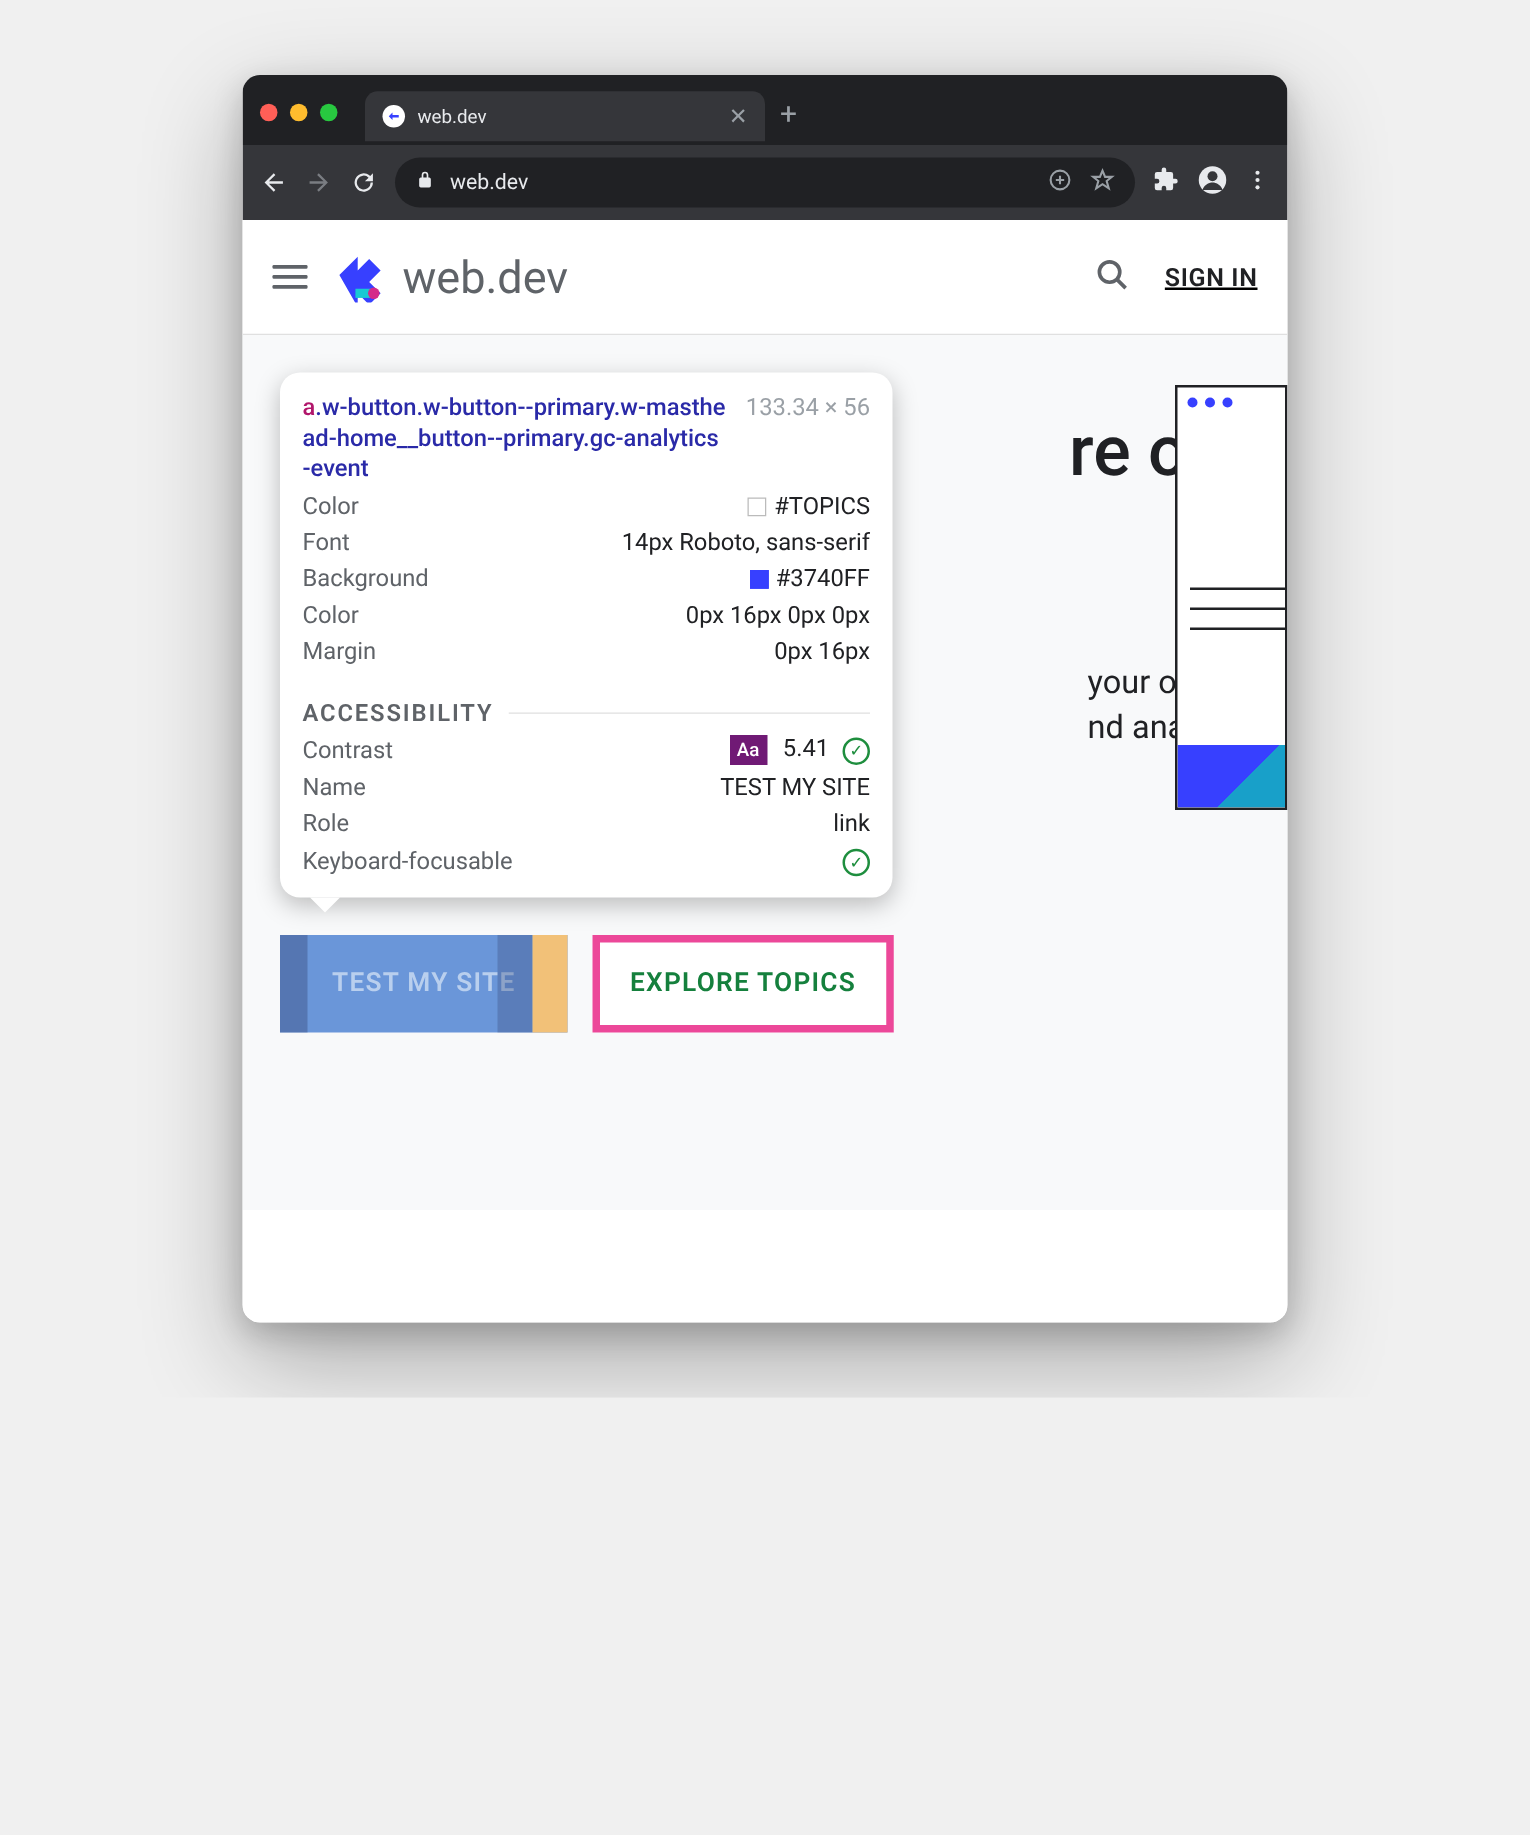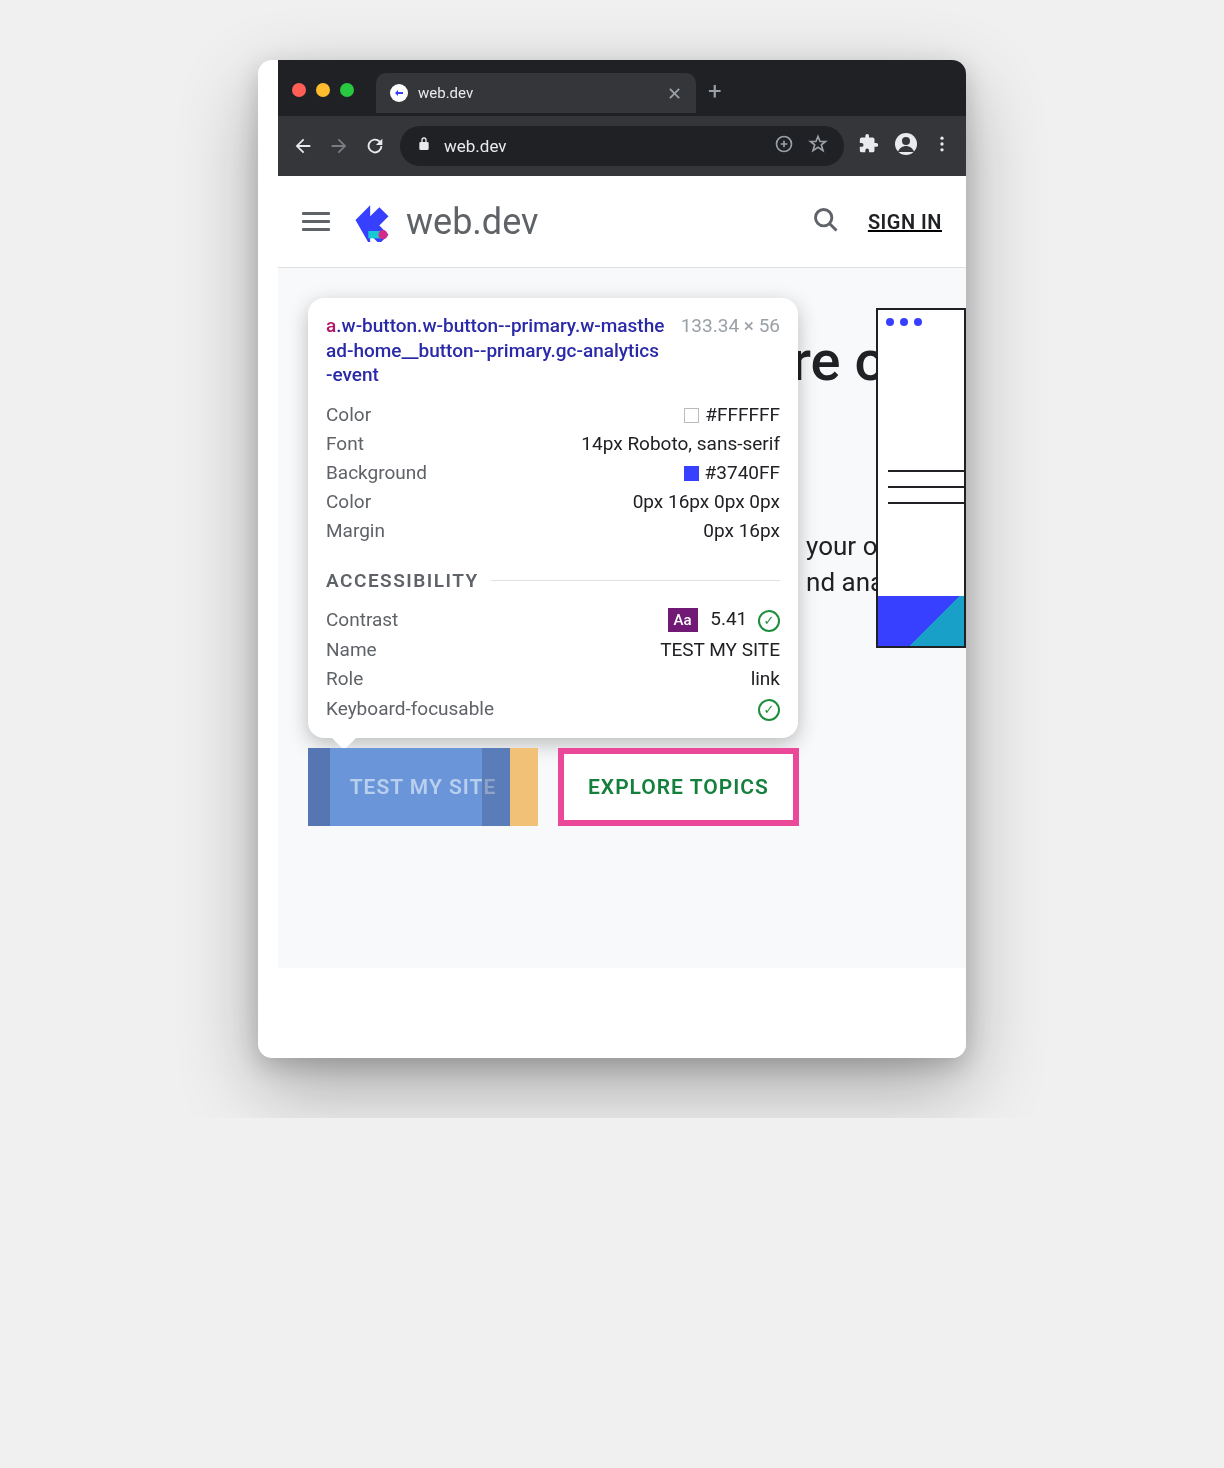--- a/index.html
+++ b/index.html
@@ -5,26 +5,25 @@
 * { box-sizing: border-box; margin: 0; padding: 0; }
 body {
   font-family: -apple-system, BlinkMacSystemFont, "Segoe UI", Roboto, sans-serif;
   background: #f0f0f0;
   display: flex;
   justify-content: center;
   align-items: flex-start;
   padding: 60px 40px;
 }
 .browser-window {
-  width: 708px;
+  width: 836px;
   background: #fff;
   border-radius: 14px;
   box-shadow: 0 30px 80px rgba(0,0,0,0.3), 0 8px 24px rgba(0,0,0,0.18);
   overflow: hidden;
-  padding-left: 20px;
 }
 
 .tab-strip {
   background: #202124;
   display: flex;
   align-items: center;
   padding: 10px 14px 0 14px;
   height: 56px;
 }
 .traffic-lights { display: flex; gap: 10px; margin-right: 22px; margin-top: -6px;}
@@ -168,21 +167,21 @@
   bottom:-12px; left:24px;
   width:0;height:0;
   border-left:12px solid transparent;
   border-right:12px solid transparent;
   border-top:12px solid #fff;
 }
 .tip-head { display:flex; gap:16px; }
 .selector { color:#2a2aa8; font-weight:500; line-height:1.3; flex:1; word-break:break-all;}
 .selector .tag { color:#b1166b;}
 .dims { color:#9aa0a6; white-space:nowrap;}
-.tip-rows { margin-top:12px;}
+.tip-rows { margin-top:2px;}
 .tip-row { display:flex; justify-content:space-between; align-items:center; padding:3px 0;}
 .tip-row .val { color:#202124;}
 .swatch { display:inline-block; width:15px;height:15px; border:1px solid #bbb; margin-right:6px; vertical-align:-2px;}
 .section-label {
   font-size:19px; letter-spacing:1.5px; color:#5f6368; font-weight:600;
   margin-top:14px; padding-top:10px;
   display:flex; align-items:center; gap:12px;
 }
 .section-label::after{content:"";flex:1;height:1px;background:#e0e0e0;}
 .aa-badge {
@@ -330,21 +329,21 @@
     <div class="inspect-tip">
       <div class="tip-head">
         <div class="selector">
           <span class="tag">a</span><span>.w-button.w-button--primary.w-masthead-home__button--primary.gc-analytics-event</span>
         </div>
         <div class="dims">133.34 × 56</div>
       </div>
       <div class="tip-rows">
         <div class="tip-row">
           <span>Color</span>
-          <span class="val"><span class="swatch" style="background:#FFFFFF;"></span><span>#FFFFFF</span></span>
+          <span class="val"><span class="swatch" style="background:#FFFFFF;"></span><span>#TOPICS</span></span>
         </div>
         <div class="tip-row">
           <span>Font</span>
           <span class="val">14px Roboto, sans-serif</span>
         </div>
         <div class="tip-row">
           <span>Background</span>
           <span class="val"><span class="swatch" style="background:#3740FF;border-color:#3740FF"></span><span>#3740FF</span></span>
         </div>
         <div class="tip-row">

